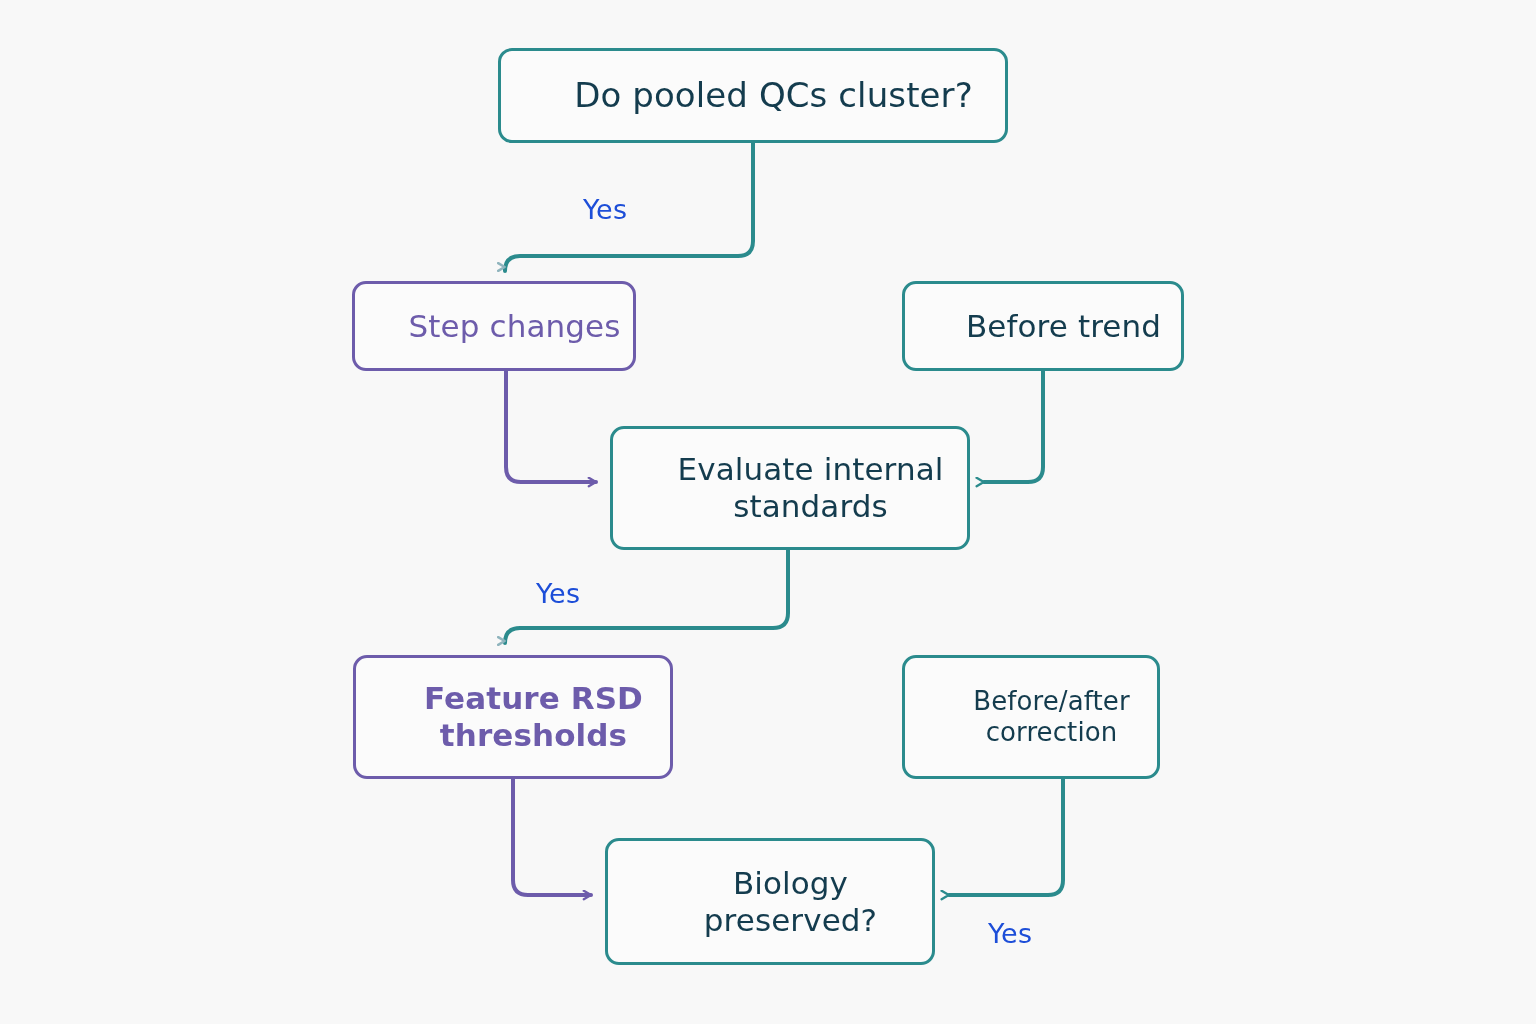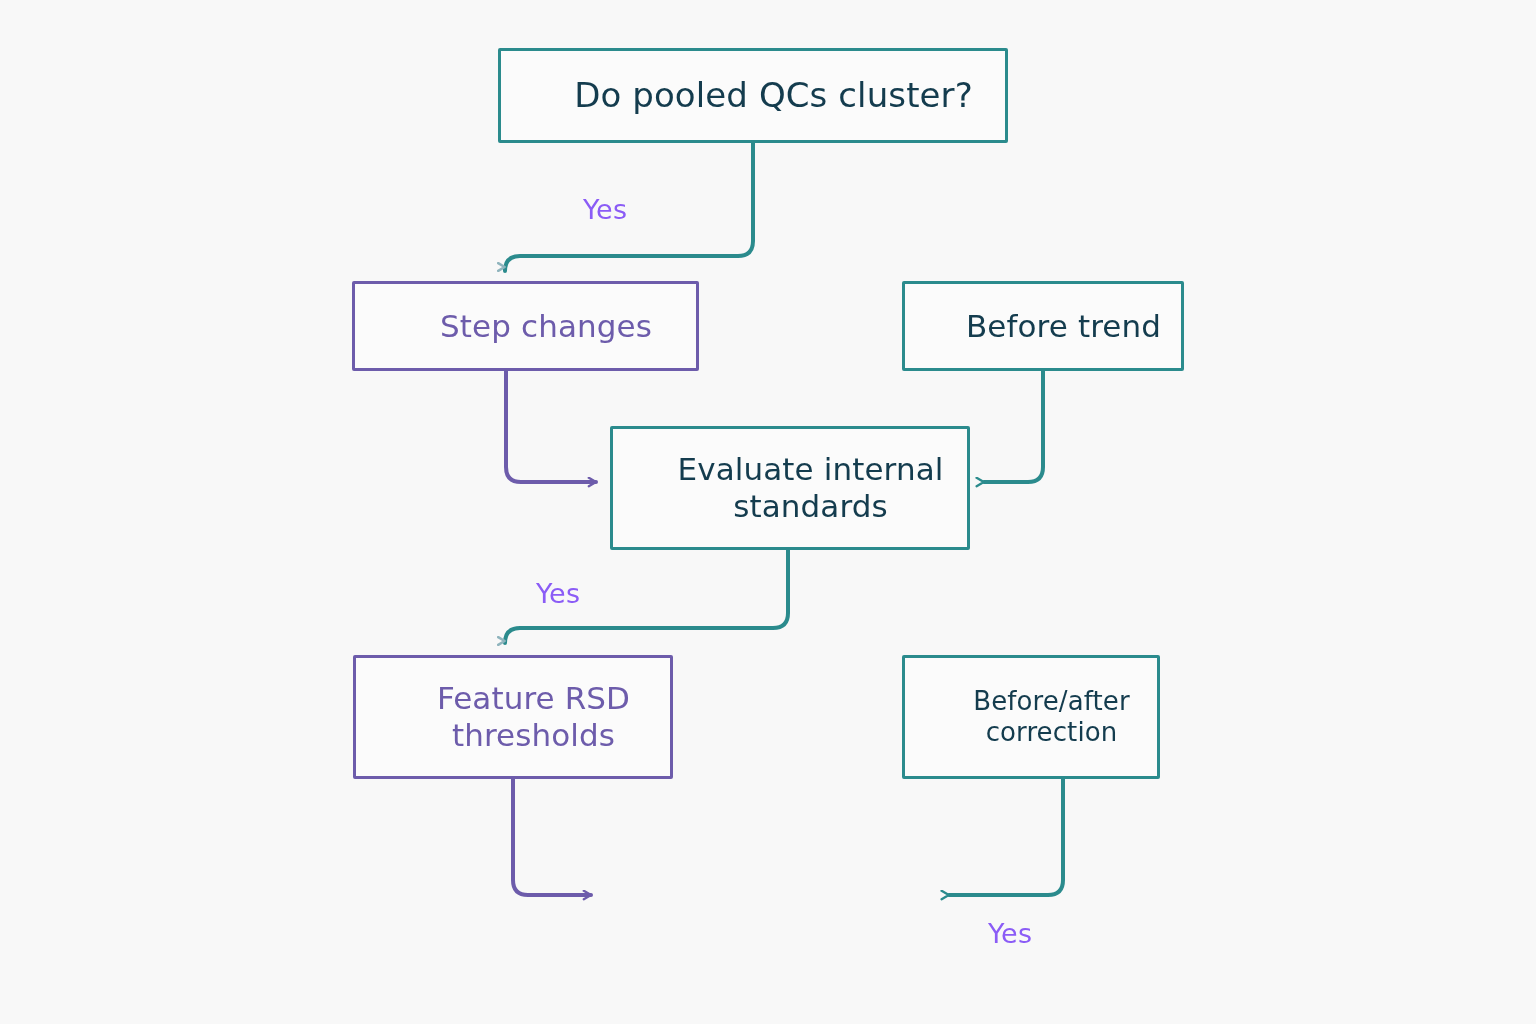--- a/index.html
+++ b/index.html
@@ -26,21 +26,21 @@
     left: 0;
     top: 0;
     width: 1536px;
     height: 1024px;
     pointer-events: none;
   }
   .node {
     position: absolute;
     box-sizing: border-box;
     background: #fbfbfb;
-    border-radius: 2px;
+    border-radius: 14px;
     display: flex;
     align-items: center;
     justify-content: center;
     text-align: center;
     line-height: 1.18;
     letter-spacing: 0.1px;
     padding-left: 41px;
   }
   .node-teal {
     border: 3.5px solid #2b8b8d;
@@ -49,32 +49,32 @@
   .node-purple {
     border: 3.5px solid #6d5cab;
     color: #6d5cab;
   }
   .node-label {
     display: block;
     white-space: pre-line;
   }
   .edge-label {
     position: absolute;
-    color: #8b5cf6;
+    color: #1d4ed8;
     font-size: 27px;
     letter-spacing: 0.2px;
     white-space: nowrap;
   }
 
   
   #n-qc        { left: 498px; top: 48px;  width: 510px; height: 95px;  font-size: 34px; }
-  #n-step      { left: 352px; top: 281px; width: 347px; height: 90px;  font-size: 31px; }
+  #n-step      { left: 352px; top: 281px; width: 284px; height: 90px;  font-size: 31px; }
   #n-drift     { left: 902px; top: 281px; width: 282px; height: 90px;  font-size: 31px; }
   #n-eval      { left: 610px; top: 426px; width: 360px; height: 124px; font-size: 31px; justify-content: center; }
-  #n-rsd       { left: 353px; top: 655px; width: 320px; height: 124px; font-size: 31px; }
+  #n-rsd       { left: 353px; top: 655px; width: 320px; height: 124px; font-size: 31px; font-weight: bold; }
   #n-beforeaft { left: 902px; top: 655px; width: 258px; height: 124px; font-size: 26px; }
   #n-biology   { left: 605px; top: 838px; width: 330px; height: 127px; font-size: 31px; }
 
   
   #lbl-yes-1 { left: 583px; top: 194px; }
   #lbl-yes-2 { left: 536px; top: 578px; }
   #lbl-yes-3 { left: 988px; top: 918px; }
 </style>
 </head>
 <body>
@@ -139,20 +139,24 @@
   <div class="node node-purple" id="n-rsd">
     <span class="node-label">Feature RSD
 thresholds</span>
   </div>
 
   <div class="node node-teal" id="n-beforeaft">
     <span class="node-label">Before/after
 correction</span>
   </div>
 
+  <div class="node node-teal" id="n-biology">
+    <span class="node-label">Biology
+preserved?</span>
+  </div>
 
   <div class="edge-label" id="lbl-yes-1">Yes</div>
 
   <div class="edge-label" id="lbl-yes-2">Yes</div>
 
   <div class="edge-label" id="lbl-yes-3">Yes</div>
 
 </div>
 
 </body></html>

